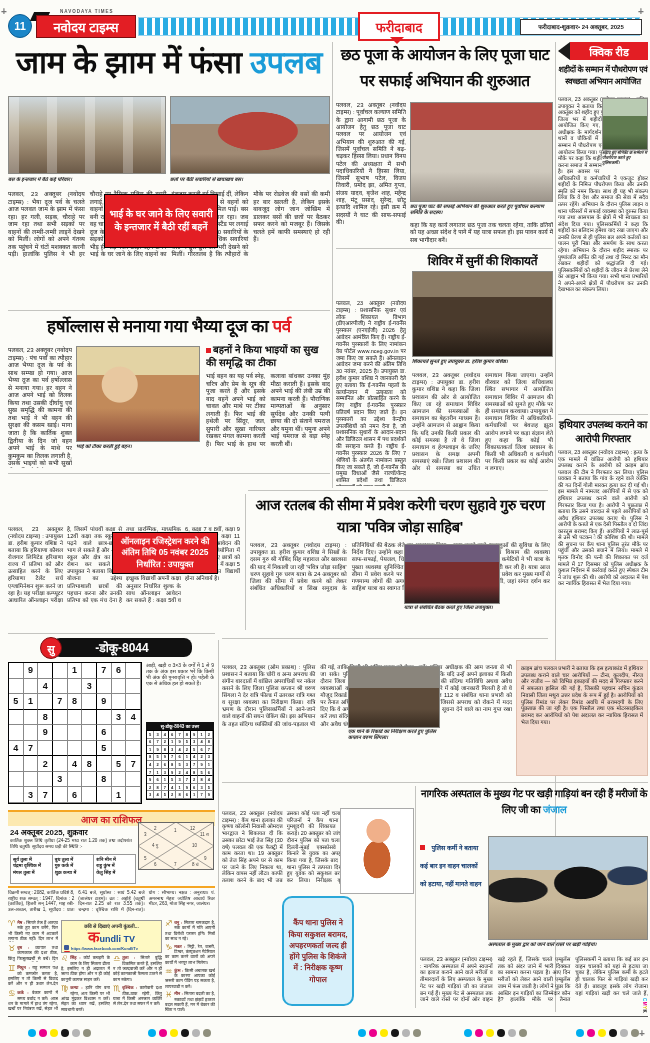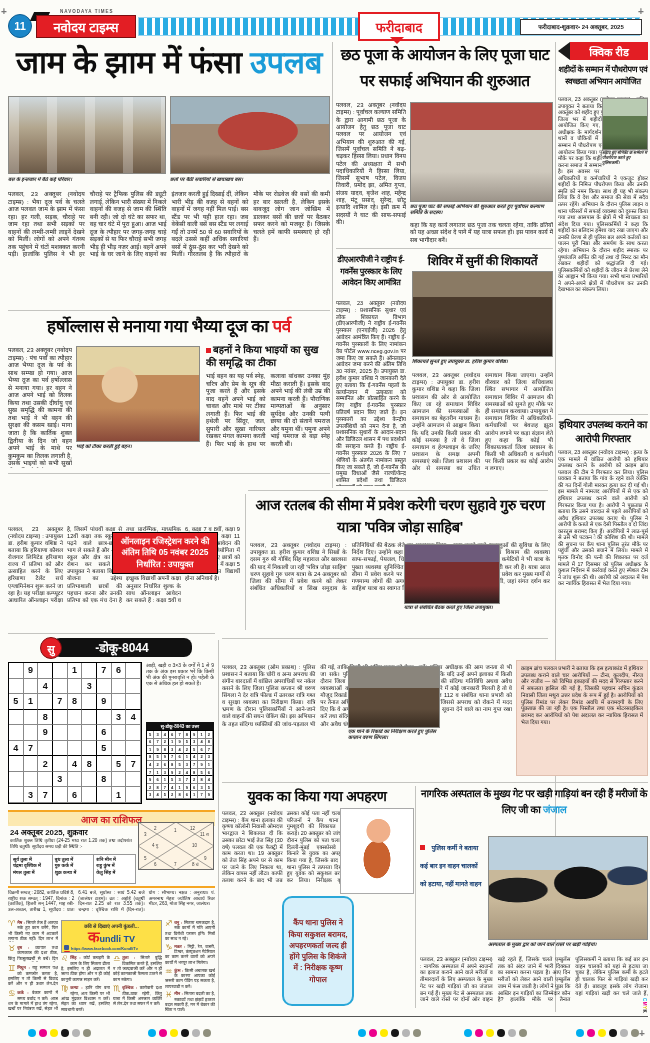--- a/index.html
+++ b/index.html
@@ -54,21 +54,21 @@
   .alm{font-size:4.6px;line-height:1.2;text-align:justify;color:#222;overflow:hidden;}
   #r-planets{display:flex;border:1px solid #999;background:#fff;}
   #r-planets div{flex:1;border-right:1px solid #999;font-size:4.8px;font-weight:bold;line-height:1.35;
      padding:2px;white-space:pre-line;color:#222;}
   #r-planets div:last-child{border-right:none;}
   .z-col{display:flex;flex-direction:column;gap:3px;}
   .z-entry{font-size:4.3px;line-height:1.25;text-align:justify;color:#222;overflow:hidden;}
   .z-entry b{color:#7a1a1a;}
   .z-icon{float:left;font-size:8px;color:#b58a2a;margin-right:2px;line-height:1;}
   #kchart text{font-size:4.5px;fill:#444;}
-  #kundli-ad{border:1px solid #999;background:#fde047;box-sizing:border-box;padding:2px;overflow:hidden;}
+  #kundli-ad{border:1px solid #999;background:#fef9c3;box-sizing:border-box;padding:2px;overflow:hidden;}
   .ad-link{font-size:3.9px;color:#1a4f9c;font-weight:bold;overflow:hidden;white-space:nowrap;}
   .fb-ic{display:inline-block;width:5px;height:5px;background:#3b5998;border-radius:1px;margin-right:2px;}
   .yt-ic{display:inline-block;width:6px;height:4.5px;background:#e02020;border-radius:1px;margin-right:2px;}
   
   #qr-banner{background:#e31e24;color:#fff;font-weight:900;font-size:11px;display:flex;align-items:center;justify-content:center;}
   #qr-arrow{width:0;height:0;border-top:9px solid transparent;border-bottom:9px solid transparent;border-right:12px solid #1a1a1a;}
   .dot{display:inline-block;width:8px;height:8px;border-radius:50%;margin-right:3px;}
   .dot-group{white-space:nowrap;}
   #cmyk{writing-mode:vertical-rl;font-size:4.5px;font-weight:bold;letter-spacing:.5px;}
   
@@ -133,20 +133,21 @@
   <div class="abs rule" style="left:558px;top:414px;width:90px;height:1px;"></div>
 
   <div class="abs hl center" style="left:8px;top:40px;width:322px;height:52px;font-size:31px;line-height:1.5;">
     <span>जाम के झाम में फंसा </span><span class="blue">उपलब</span>
   </div>
   <div class="abs photo ph-crowd" style="left:8px;top:96px;width:158px;height:78px;"></div>
   <div class="abs photo ph-bus" style="left:170px;top:96px;width:160px;height:78px;"></div>
   <div class="abs cap" style="left:8px;top:177px;width:158px;height:10px;">बस के इन्तजार में बैठे कई परिवार।</div>
   <div class="abs cap" style="left:170px;top:177px;width:160px;height:10px;">छतों पर बैठी सवारियों से खचाखच बस।</div>
   <div class="abs body cols4" style="left:8px;top:190px;width:322px;height:116px;font-size:6.1px;">पलवल, 23 अक्तूबर (नवोदय टाइम्स) : भैया दूज पर्व के चलते आज पलवल जाम के झाम में फंसा रहा। हर गली, सड़क, चौराहे पर जाम रहा तथा सभी सड़कों पर वाहनों की लम्बी-लम्बी लाइनें देखने को मिलीं। लोगों को अपने गंतव्य तक पहुंचने में घंटों मशक्कत करनी पड़ी। हालांकि पुलिस ने भी हर चौराहे पर ट्रैफिक पुलिस की ड्यूटी लगाई, लेकिन भारी संख्या में निकले वाहनों की वजह से जाम की स्थिति बनी रही। जो दो घंटे का सफर था, वह चार घंटे में पूरा हुआ। आज भाई दूज के त्यौहार पर जगह-जगह चाहे सड़कों से या फिर चौराहे सभी जगह भीड़ ही भीड़ नजर आई। बहनें अपने भाई के घर जाने के लिए वाहनों का इंतजार करती हुई दिखाई दीं, लेकिन भारी भीड़ की वजह से बहनों को वाहनों में जगह नहीं मिल पाई। बस स्टैंड पर भी यही हाल रहा। जब वेकेंसी वाली बसें बस स्टैंड पर लगाई गईं तो उनमें 50 से 60 सवारियों के बदले उससे कहीं अधिक सवारियां बसों में ठूंस-ठूंस कर भरी देखने को मिलीं। गौरतलब है कि त्यौहारों के मौके पर रोडवेज की बसों की कमी हर बार खलती है, लेकिन इसके बावजूद लोग जान जोखिम में डालकर बसों की छतों पर बैठकर सफर करने को मजबूर हैं। जिसके चलते हमें काफी समस्याएं हो रही हैं।</div>
+  <div class="abs redbox" style="left:104px;top:194px;width:114px;height:54px;font-size:9.5px;line-height:1.35;">भाई के घर जाने के लिए सवारी के इन्तजार में बैठी रहीं बहनें</div>
 
   <div class="abs hl center" style="left:8px;top:314px;width:322px;height:26px;font-size:17px;font-family:Liberation Serif, serif;">
     <span>हर्षोल्लास से मनाया गया भैय्या दूज का </span><span class="red">पर्व</span>
   </div>
   <div class="abs body" style="left:8px;top:346px;width:64px;height:122px;font-size:6.1px;">पलवल, 23 अक्तूबर (नवोदय टाइम्स) : पंच पर्वों का त्यौहार आज भैय्या दूज के पर्व के साथ सम्पन्न हो गया। आज भैय्या दूज का पर्व हर्षोल्लास से मनाया गया। हर बहन ने आज अपने भाई को तिलक किया तथा उसकी दीर्घायु एवं सुख समृद्धि की कामना की तथा भाई ने भी बहन की सुरक्षा की कसम खाई। माना जाता है कि कार्तिक शुक्ल द्वितीया के दिन जो बहन अपने भाई के माथे पर कुमकुम का तिलक लगाती है, उसके भाइयों को सभी सुखों की प्राप्ति होती है।</div>
   <div class="abs photo ph-tilak" style="left:76px;top:346px;width:124px;height:96px;"></div>
   <div class="abs cap" style="left:76px;top:444px;width:124px;height:10px;">भाई को टीका करती हुई बहन।</div>
   <div class="abs" style="left:206px;top:344px;width:124px;height:126px;overflow:hidden;">
     <div style="font-size:10px;font-weight:900;line-height:1.25;color:#111;">
       <span class="sq"></span><span>बहनों ने किया भाइयों का सुख की समृद्धि का टीका</span>
@@ -405,21 +406,20 @@
         <div class="z-entry"><span class="z-icon">♓</span><b>मीन : </b>सितारा बदली का है, रुकावटें तथा झंझटें हालात बदल सकती हैं, मन में बेकार की चिंता न पालें।</div>
       </div>
   </div>
 
   <div class="abs hl center" style="left:336px;top:42px;width:218px;height:54px;font-size:15.5px;line-height:1.7;">छठ पूजा के आयोजन के लिए पूजा घाट पर सफाई अभियान की शुरुआत</div>
   <div class="abs body" style="left:336px;top:102px;width:70px;height:146px;font-size:5.9px;">पलवल, 23 अक्तूबर (नवोदय टाइम्स) : पूर्वांचल कल्याण समिति के द्वारा आगामी छठ पूजा के आयोजन हेतु छठ पूजा घाट पलवल पर आयोजन एवं अभियान की शुरुआत की गई, जिसमें पूर्वांचल समिति ने बढ़-चढ़कर हिस्सा लिया। प्रधान विनय पटेल की अध्यक्षता में सभी पदाधिकारियों ने हिस्सा लिया, जिसमें सुभाष पटेल, विजय तिवारी, प्रमोद झा, अमित गुप्ता, संजय यादव, बृजेश शाह, महेन्द्र शाह, मंटू प्रसाद, सुरेन्द्र, छोटू इत्यादि शामिल रहे। इसी क्रम में सदस्यों ने घाट की साफ-सफाई की।</div>
   <div class="abs photo ph-sweep" style="left:410px;top:102px;width:143px;height:100px;"></div>
   <div class="abs cap" style="left:410px;top:204px;width:143px;height:16px;">छठ पूजा घाट की सफाई अभियान की शुरुआत करते हुए पूर्वांचल कल्याण समिति के सदस्य।</div>
   <div class="abs body" style="left:410px;top:222px;width:143px;height:24px;font-size:5.9px;">कहा कि यह कार्य लगातार छठ पूजा तक चलता रहेगा, ताकि व्रतियों को यह अच्छा संदेश दे पाने में यह यात्रा सफल हो। इस पावन कार्य में सब भागीदार बनें।</div>
 
-  <div class="abs hl center" style="left:336px;top:254px;width:70px;height:42px;font-size:8px;line-height:1.45;">डीएआरपीजी ने राष्ट्रीय ई-गवर्नेंस पुरस्कार के लिए आवेदन किए आमंत्रित</div>
   <div class="abs body" style="left:336px;top:300px;width:70px;height:186px;font-size:5.5px;">पलवल, 23 अक्तूबर (नवोदय टाइम्स) : प्रशासनिक सुधार एवं लोक शिकायत विभाग (डीएआरपीजी) ने राष्ट्रीय ई-गवर्नेंस पुरस्कार (एनएईजी) 2026 हेतु आवेदन आमंत्रित किए हैं। राष्ट्रीय ई-गवर्नेंस पुरस्कारों के लिए नामांकन वेब पोर्टल www.nceg.gov.in पर जमा किए जा सकते हैं। ऑनलाइन आवेदन जमा करने की अंतिम तिथि 30 नवंबर, 2025 है। उपायुक्त डा. हरीश कुमार वशिष्ठ ने जानकारी देते हुए बताया कि ई-गवर्नेंस पहलों के कार्यान्वयन में उत्कृष्टता को सम्मानित और प्रोत्साहित करने के लिए राष्ट्रीय ई-गवर्नेंस पुरस्कार प्रतिवर्ष प्रदान किए जाते हैं। इन पुरस्कारों का उद्देश्य केन्द्रीय उपलब्धियों को नमन देना है, जो प्रशासनिक सुधारों के आदान-प्रदान और डिजिटल शासन में पथ प्रदर्शकों की सराहना करते हैं। राष्ट्रीय ई-गवर्नेंस पुरस्कार 2026 के लिए 7 श्रेणियों के अंतर्गत नामांकन प्रस्तुत किए जा सकते हैं, जो ई-गवर्नेंस की प्रमुख विधाओं जैसे राज्यों/केन्द्र शासित प्रदेशों तथा डिजिटल प्लेटफार्मों को कवर करती हैं।</div>
 
   <div class="abs hl center" style="left:412px;top:252px;width:141px;height:16px;font-size:12px;">शिविर में सुनीं की शिकायतें</div>
   <div class="abs photo ph-meet" style="left:412px;top:271px;width:141px;height:86px;"></div>
   <div class="abs cap" style="left:412px;top:359px;width:141px;height:10px;">शिकायतें सुनते हुए उपायुक्त डा. हरीश कुमार वशिष्ठ।</div>
   <div class="abs body cols2" style="left:412px;top:372px;width:141px;height:114px;font-size:5.8px;">पलवल, 23 अक्तूबर (नवोदय टाइम्स) : उपायुक्त डा. हरीश कुमार वशिष्ठ ने कहा कि जिला प्रशासन की ओर से आयोजित किए जा रहे समाधान शिविर आमजन की समस्याओं के समाधान का बेहतरीन माध्यम हैं। उन्होंने आमजन से आह्वान किया कि यदि उनकी किसी प्रकार की कोई समस्या है तो वे जिला समाधान व हेल्पलाइन के जरिए प्रशासन के समक्ष अपनी समस्याएं रखें। जिला प्रशासन की ओर से समस्या का उचित समाधान किया जाएगा। उन्होंने वीरवार को जिला सचिवालय स्थित सभागार में आयोजित समाधान शिविर में आमजन की समस्याओं को सुनते हुए मौके पर ही समाधान करवाया। उपायुक्त ने समाधान शिविर में अधिकारियों-कर्मचारियों पर बेवजह झूठा आरोप लगाने पर कड़ा संज्ञान लेते हुए कहा कि कोई भी शिकायतकर्ता जिला प्रशासन के किसी भी अधिकारी व कर्मचारी पर किसी प्रकार का कोई आरोप न लगाए।</div>
 
   <div class="abs" style="left:558px;top:42px;width:90px;height:18px;display:flex;align-items:center;">
     <div id="qr-arrow"></div>
     <div id="qr-banner" style="flex:1;height:18px;">क्विक रीड</div>
@@ -435,21 +435,20 @@
 
   <div class="abs hl center" style="left:250px;top:494px;width:300px;height:44px;font-size:14.5px;line-height:1.55;">आज रतलब की सीमा में प्रवेश करेगी चरण सुहावे गुरु चरण यात्रा 'पवित्र जोड़ा साहिब'</div>
   <div class="abs body cols3" style="left:250px;top:542px;width:300px;height:94px;font-size:5.8px;">पलवल, 23 अक्तूबर (नवोदय टाइम्स) : उपायुक्त डा. हरीश कुमार वशिष्ठ ने सिखों के दसम गुरु श्री गोबिंद सिंह महाराज और खालसा की याद में निकाली जा रही 'पवित्र जोड़ा साहिब' चरण सुहावे गुरु चरण यात्रा के 24 अक्तूबर को जिला की सीमा में प्रवेश करने को लेकर संबंधित अधिकारियों व सिख समुदाय के प्रतिनिधियों की बैठक लेते हुए आवश्यक दिशा-निर्देश दिए। उन्होंने कहा कि यात्रा के रूट पर साफ-सफाई, पेयजल, चिकित्सा एवं सुरक्षा की पुख्ता व्यवस्था सुनिश्चित की जाए। जिला की सीमा में प्रवेश करने पर जिला प्रशासन सहित गणमान्य लोगों की अगवानी में 'पवित्र जोड़ा साहिब' यात्रा का स्वागत किया जाएगा। यात्रा के साथ चलने वाले श्रद्धालुओं की सुविधा के लिए जगह-जगह लंगर एवं विश्राम की व्यवस्था रहेगी। गुरुद्वारा प्रबंधक कमेटियों ने भी यात्रा के स्वागत की तैयारियां पूरी कर ली हैं। यात्रा आज सायं जिला की सीमा में प्रवेश कर मुख्य मार्गों से होते हुए नगर में पहुंचेगी, जहां संगत दर्शन कर सकेगी।</div>
   <div class="abs photo ph-yatra" style="left:404px;top:544px;width:96px;height:60px;"></div>
   <div class="abs cap" style="left:404px;top:605px;width:96px;height:10px;background:#fcfcf8;">यात्रा से संबंधित बैठक करते हुए जिला उपायुक्त।</div>
 
   <div class="abs body cols3" style="left:222px;top:664px;width:290px;height:114px;font-size:5.7px;">पलवल, 23 अक्तूबर (ओम प्रकाश) : पुलिस प्रशासन ने बताया कि चोरी व अन्य अपराध की संगीन वारदातों में वांछित अपराधियों पर नकेल कसने के लिए जिला पुलिस कप्तान श्री वरुण सिंगला ने देर रात्रि फील्ड में उतरकर रात्रि गश्त व सुरक्षा व्यवस्था का निरीक्षण किया। रात्रि भ्रमण के दौरान पुलिसकर्मियों ने आने-जाने वाले वाहनों की सघन चेकिंग की। इस अभियान के तहत संदिग्ध व्यक्तियों की जांच-पड़ताल भी की गई, ताकि किसी भी अप्रिय घटना को रोका जा सके। पुलिस अधीक्षक ने रात्रि गश्त के दौरान जिला के प्रमुख थाना जाकर वहां की व्यवस्थाओं का जायजा लिया तथा थाने में मौजूद रिकार्ड का निरीक्षण किया। उन्होंने ड्यूटी पर तैनात अधिकारियों व कर्मचारियों को निर्देश दिए कि वे अपने-अपने क्षेत्र में सतर्कता से गश्त करें तथा संदिग्ध गतिविधियों पर कड़ी नजर रखें और अवैध धंधों का निराकरण करने का प्रयास करें। पुलिस अधीक्षक की आम जनता से भी अपील है कि यदि उन्हें अपने इलाका में किसी भी प्रकार की संदिग्ध गतिविधि अथवा अवैध धंधों के बारे में कोई जानकारी मिलती है तो वे तुरंत डायल 112 व संबंधित थाना प्रभारी को सूचना दें, जिससे अपराध को रोकने में मदद मिल सके। सूचना देने वाले का नाम गुप्त रखा जाएगा।</div>
   <div class="abs photo ph-records" style="left:348px;top:666px;width:92px;height:62px;"></div>
   <div class="abs cap" style="left:348px;top:729px;width:92px;height:16px;background:#fcfcf8;">एक थाने के रिकार्ड का निरीक्षण करते हुए पुलिस कप्तान वरुण सिंगला।</div>
 
-  <div class="abs hl center" style="left:222px;top:786px;width:190px;height:20px;font-size:14px;">युवक का किया गया अपहरण</div>
   <div class="abs body cols3" style="left:222px;top:810px;width:190px;height:198px;font-size:5.4px;column-gap:4px;">पलवल, 23 अक्तूबर (नवोदय टाइम्स) : कैंप थाना इलाका की कृष्णा कॉलोनी निवासी ओमदत्त भारद्वाज ने शिकायत दी कि उसका छोटा भाई तेज सिंह (30 वर्ष) पलवल की एक फैक्ट्री में काम करता था। 19 अक्तूबर को तेज सिंह अपने घर से काम पर जाने के लिए निकला था, लेकिन वापस नहीं लौटा। काफी तलाश करने के बाद भी जब उसका कोई पता नहीं चला तो परिजनों ने कैंप थाना में गुमशुदगी की शिकायत दर्ज कराई। 20 अक्तूबर को जांच के दौरान पुलिस को पता चला कि दिल्ली-मुंबई एक्सप्रेसवे के किनारे से युवक का अपहरण किया गया है, जिसके बाद कैंप थाना पुलिस ने तत्परता दिखाते हुए युवक को सकुशल बरामद कर लिया। निरीक्षक कृष्ण गोपाल ने बताया कि अपहरणकर्ताओं की पहचान कर ली गई है और जल्द ही उन्हें गिरफ्तार कर लिया जाएगा। युवक को मेडिकल जांच के बाद परिजनों को सौंप दिया गया है। मामले में पुलिस कार्रवाई जारी है तथा अन्य संदिग्धों से भी पूछताछ की जा रही है। परिजनों ने जिला पुलिस की इस त्वरित कार्रवाई की सराहना की।</div>
   <div class="abs ph-cartoon" style="left:340px;top:808px;width:72px;height:84px;"></div>
   <div class="abs bluebox" style="left:282px;top:896px;width:72px;height:110px;">कैंप थाना पुलिस ने किया सकुशल बरामद, अपहरणकर्ता जल्द ही होंगे पुलिस के शिकंजे में : निरीक्षक कृष्ण गोपाल</div>
 
   <div class="abs hl center" style="left:420px;top:786px;width:228px;height:44px;font-size:10px;line-height:1.6;">
     <span>नागरिक अस्पताल के मुख्य गेट पर खड़ी गाड़ियां बन रही हैं मरीजों के लिए जी का </span><span class="blue">जंजाल</span>
   </div>
   <div class="abs" style="left:420px;top:836px;width:64px;height:64px;overflow:hidden;">
     <span class="sq"></span>
     <span class="h-bullet-text">पुलिस कर्मी ने बताया कई बार इन वाहन चालकों को हटाया, नहीं मानते वाहन चालक</span>

